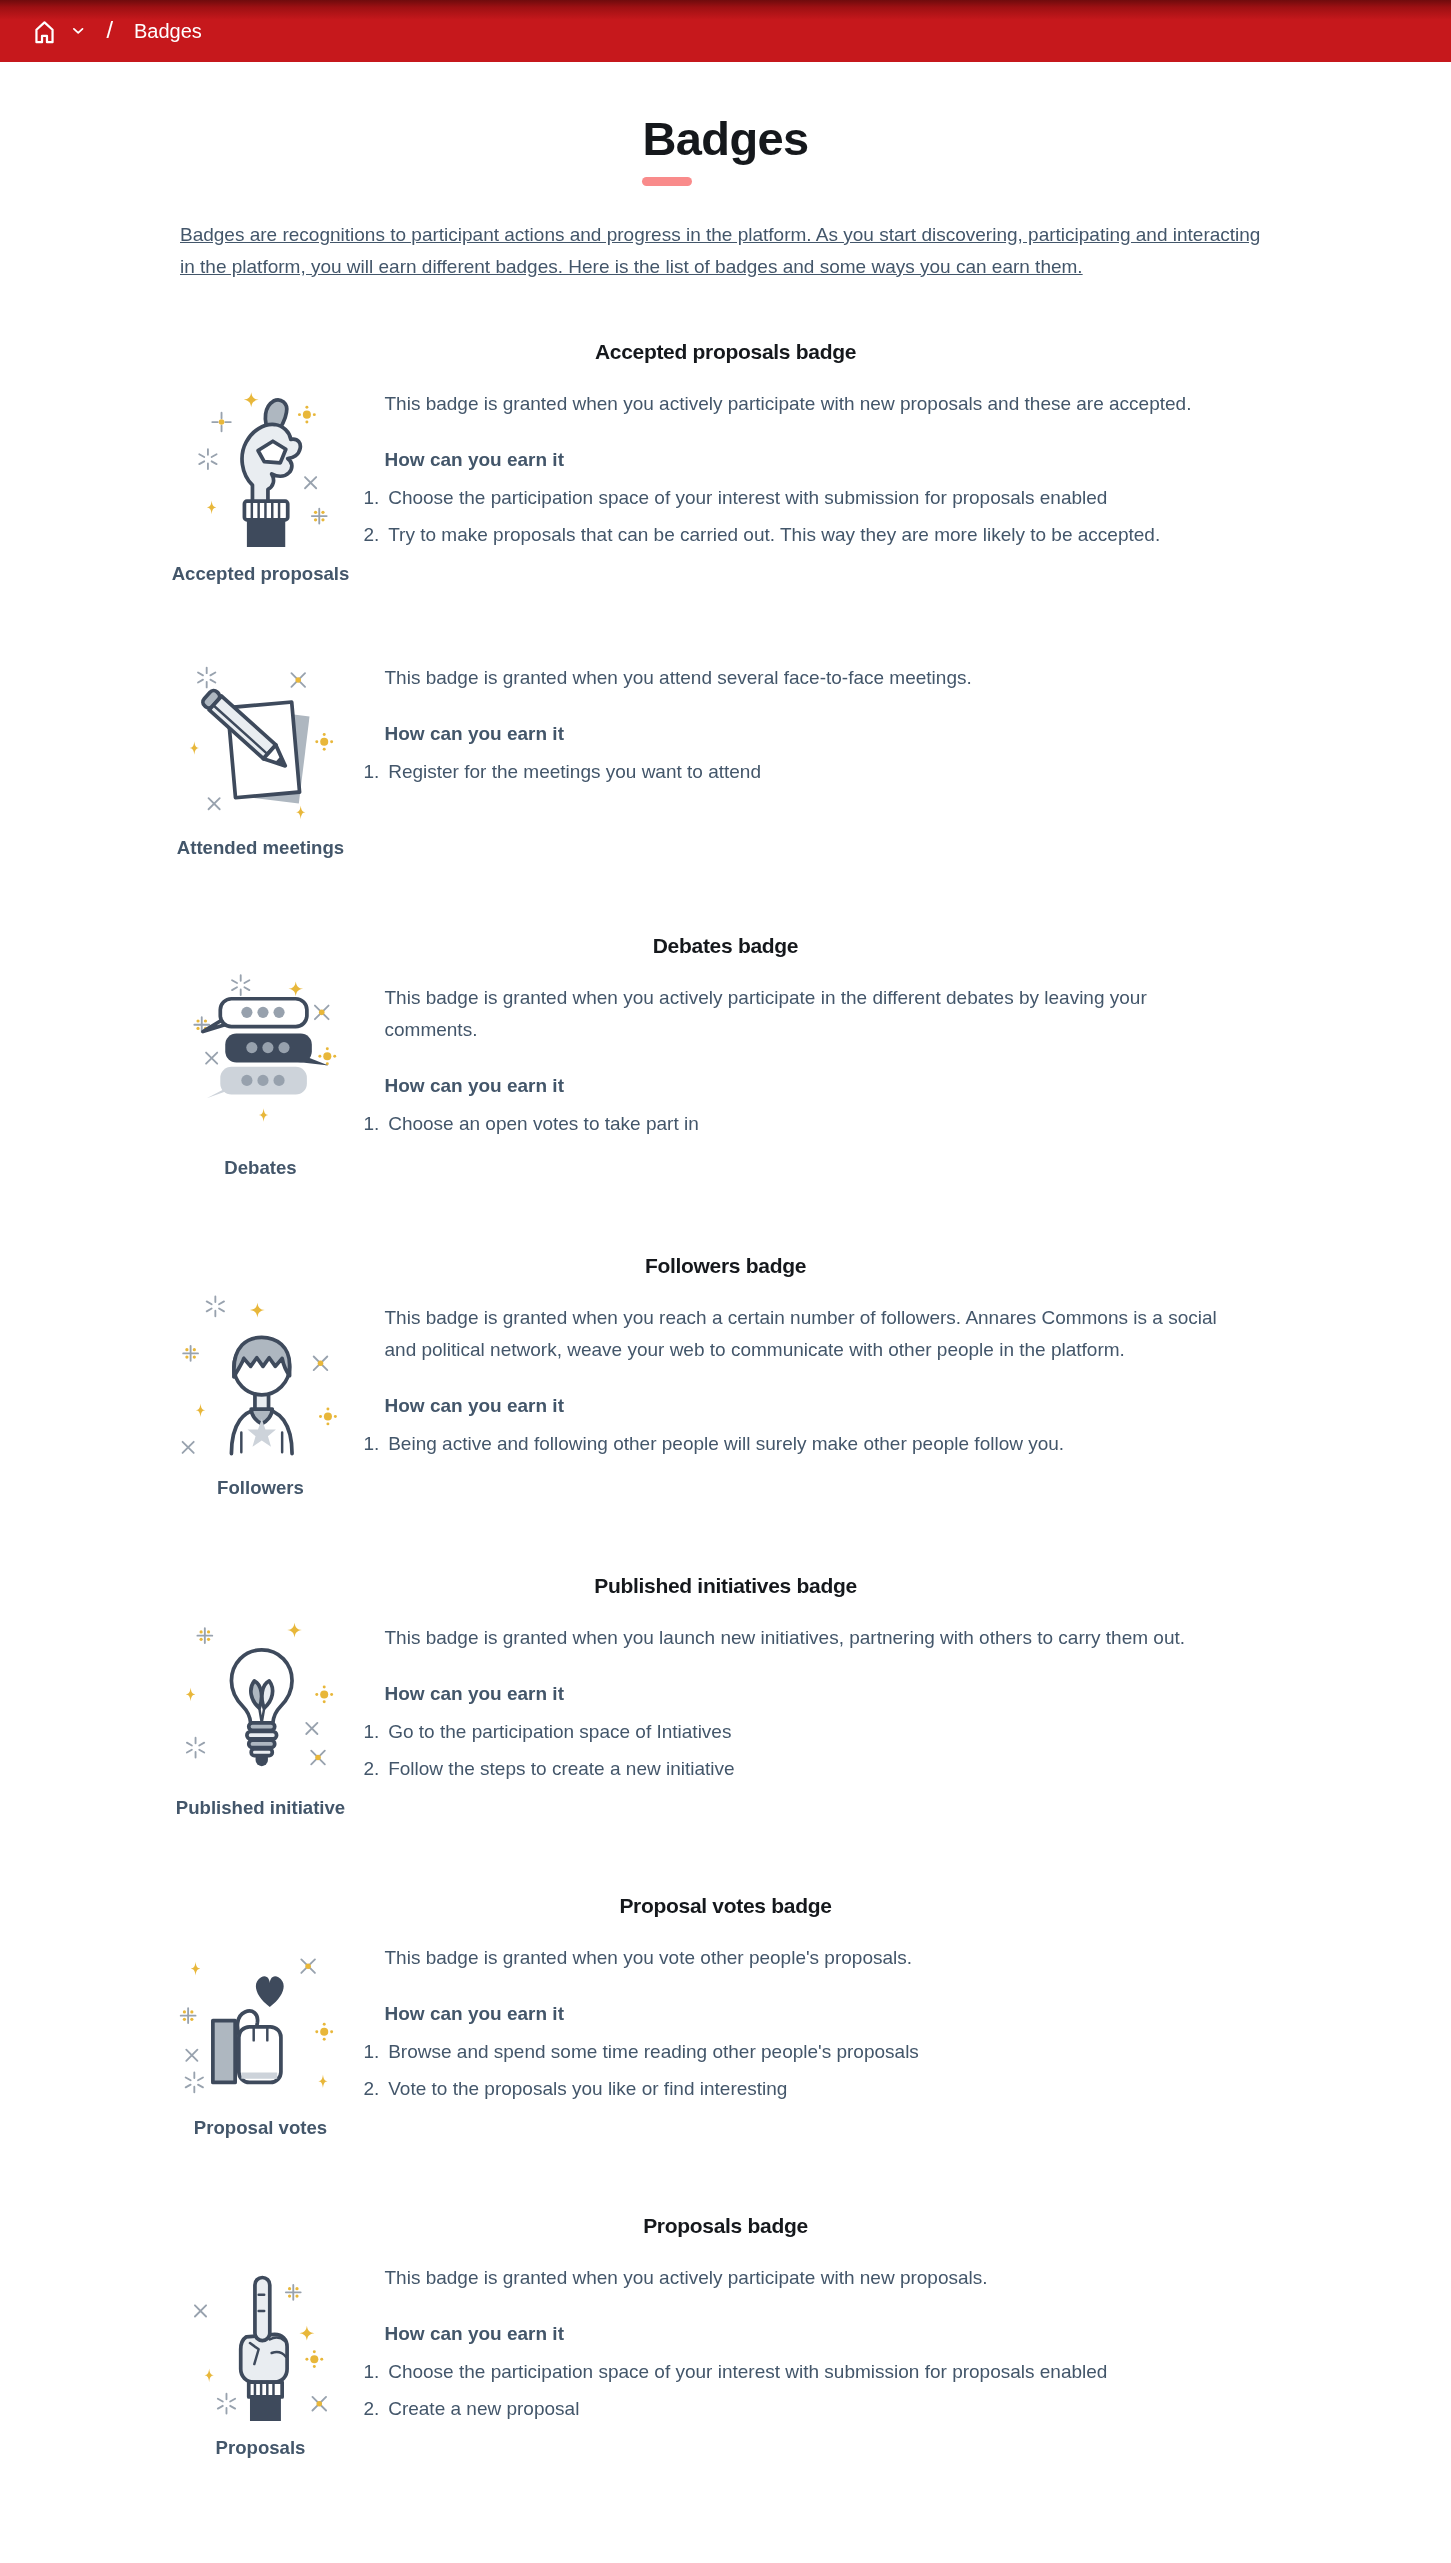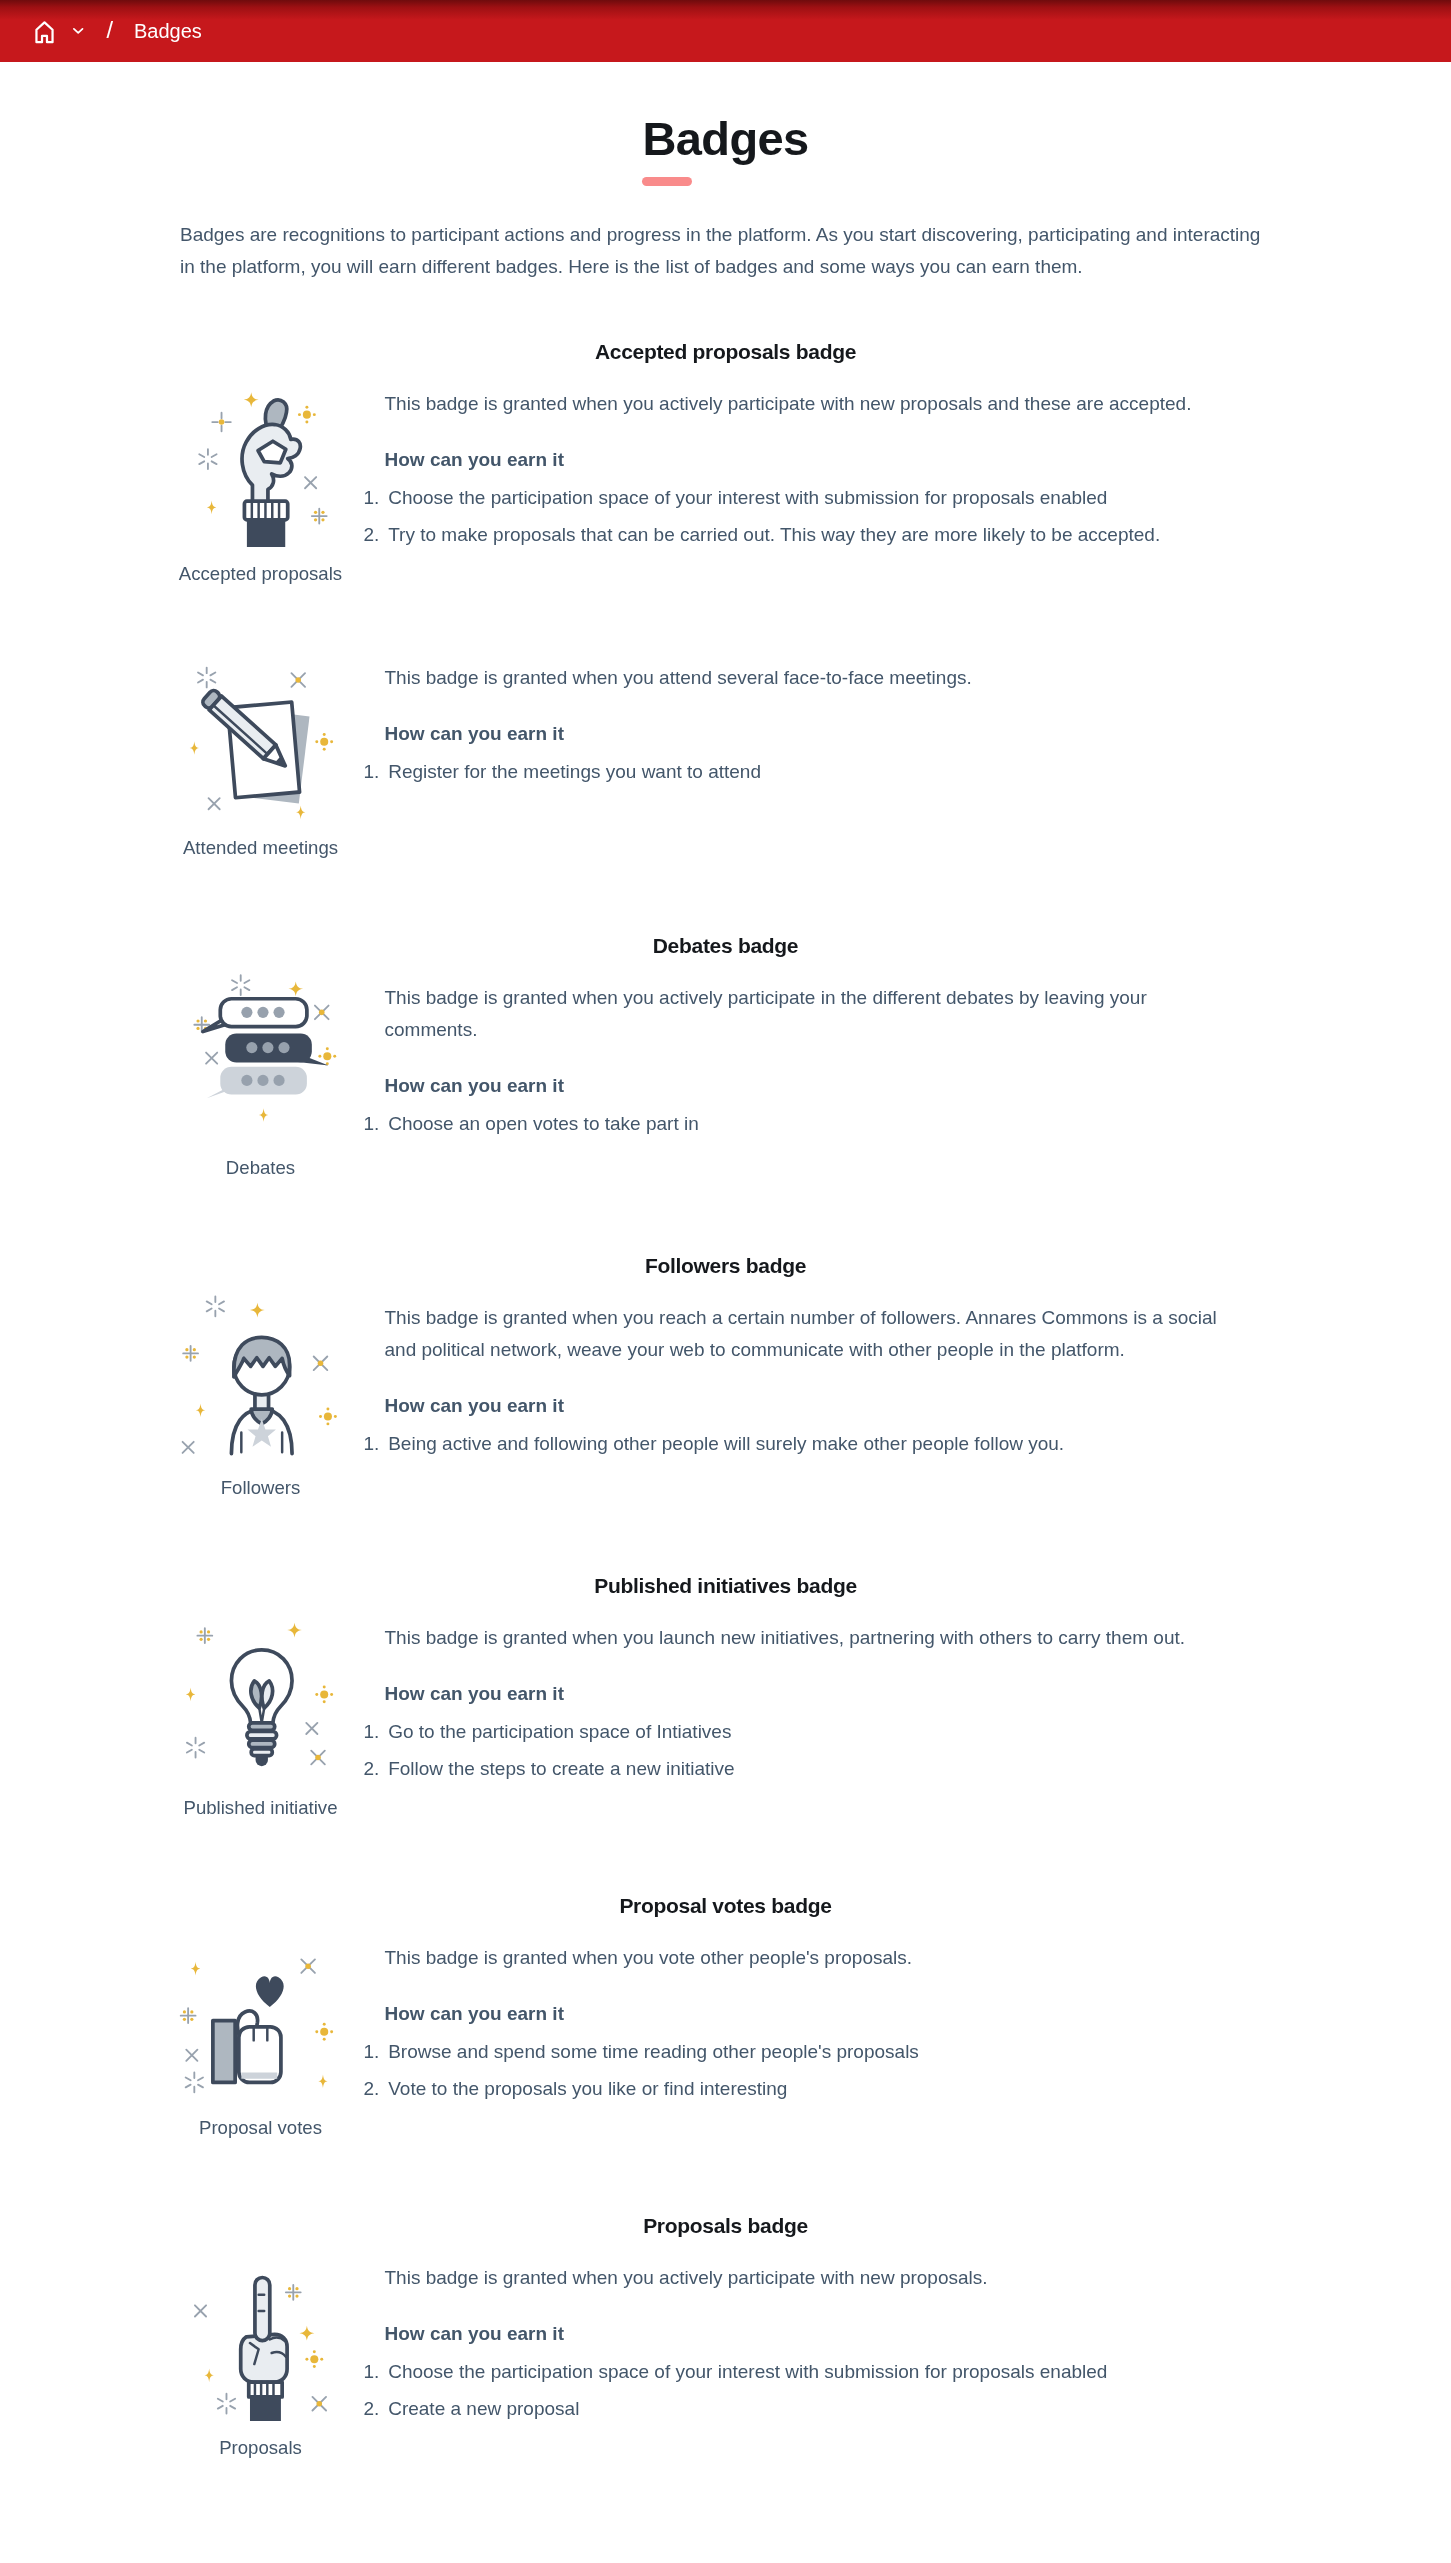--- a/index.html
+++ b/index.html
@@ -51,34 +51,35 @@
     width:50px;height:8.7px;
     border-radius:5px;
     background:var(--title-underline-pink);
     margin-top:15px;
   }
   .intro{
     width:1091px;
     margin:33px auto 0;
     font-size:19px;
     line-height:32px;
+    text-decoration:underline;
   }
   
   .content{width:1178px;margin:0 auto;padding-top:51px}
   section.badge-section{margin-bottom:69px}
   h2.badge-title{
     font-size:21px;line-height:36px;margin:0 12px 10px;
     color:var(--heading-black);letter-spacing:-0.3px;text-align:center;
   }
   .badge-row{display:flex;align-items:flex-start}
   figure.badge-figure{width:248px;margin:0;flex:none}
   figure.badge-figure svg{display:block;margin:0 auto}
   figcaption.badge-caption{
     margin-top:16px;text-align:center;
-    font-weight:normal;font-size:18.6px;color:var(--text-slate);
+    font-weight:bold;font-size:18.6px;color:var(--text-slate);
   }
   .badge-info{flex:1;padding-top:8.7px;max-width:881px}
   p.badge-desc{margin:0;font-size:19px;line-height:32px;max-width:843px}
   h3.how-title{font-size:19px;line-height:25px;margin:27px 0 10px;color:var(--text-slate)}
   ol.steps{margin:0;padding-left:0;list-style-position:outside;font-size:19px;line-height:32px}
   ol.steps li{margin:0 0 5px;padding-left:3.7px}
   
   .oln{fill:none;stroke:var(--icon-navy);stroke-width:6;stroke-linejoin:round;stroke-linecap:round}
   .thin{fill:none;stroke:var(--icon-navy);stroke-width:4;stroke-linejoin:round;stroke-linecap:round}
   .sp{fill:none;stroke:var(--sparkle-gray);stroke-width:3;stroke-linecap:round}

